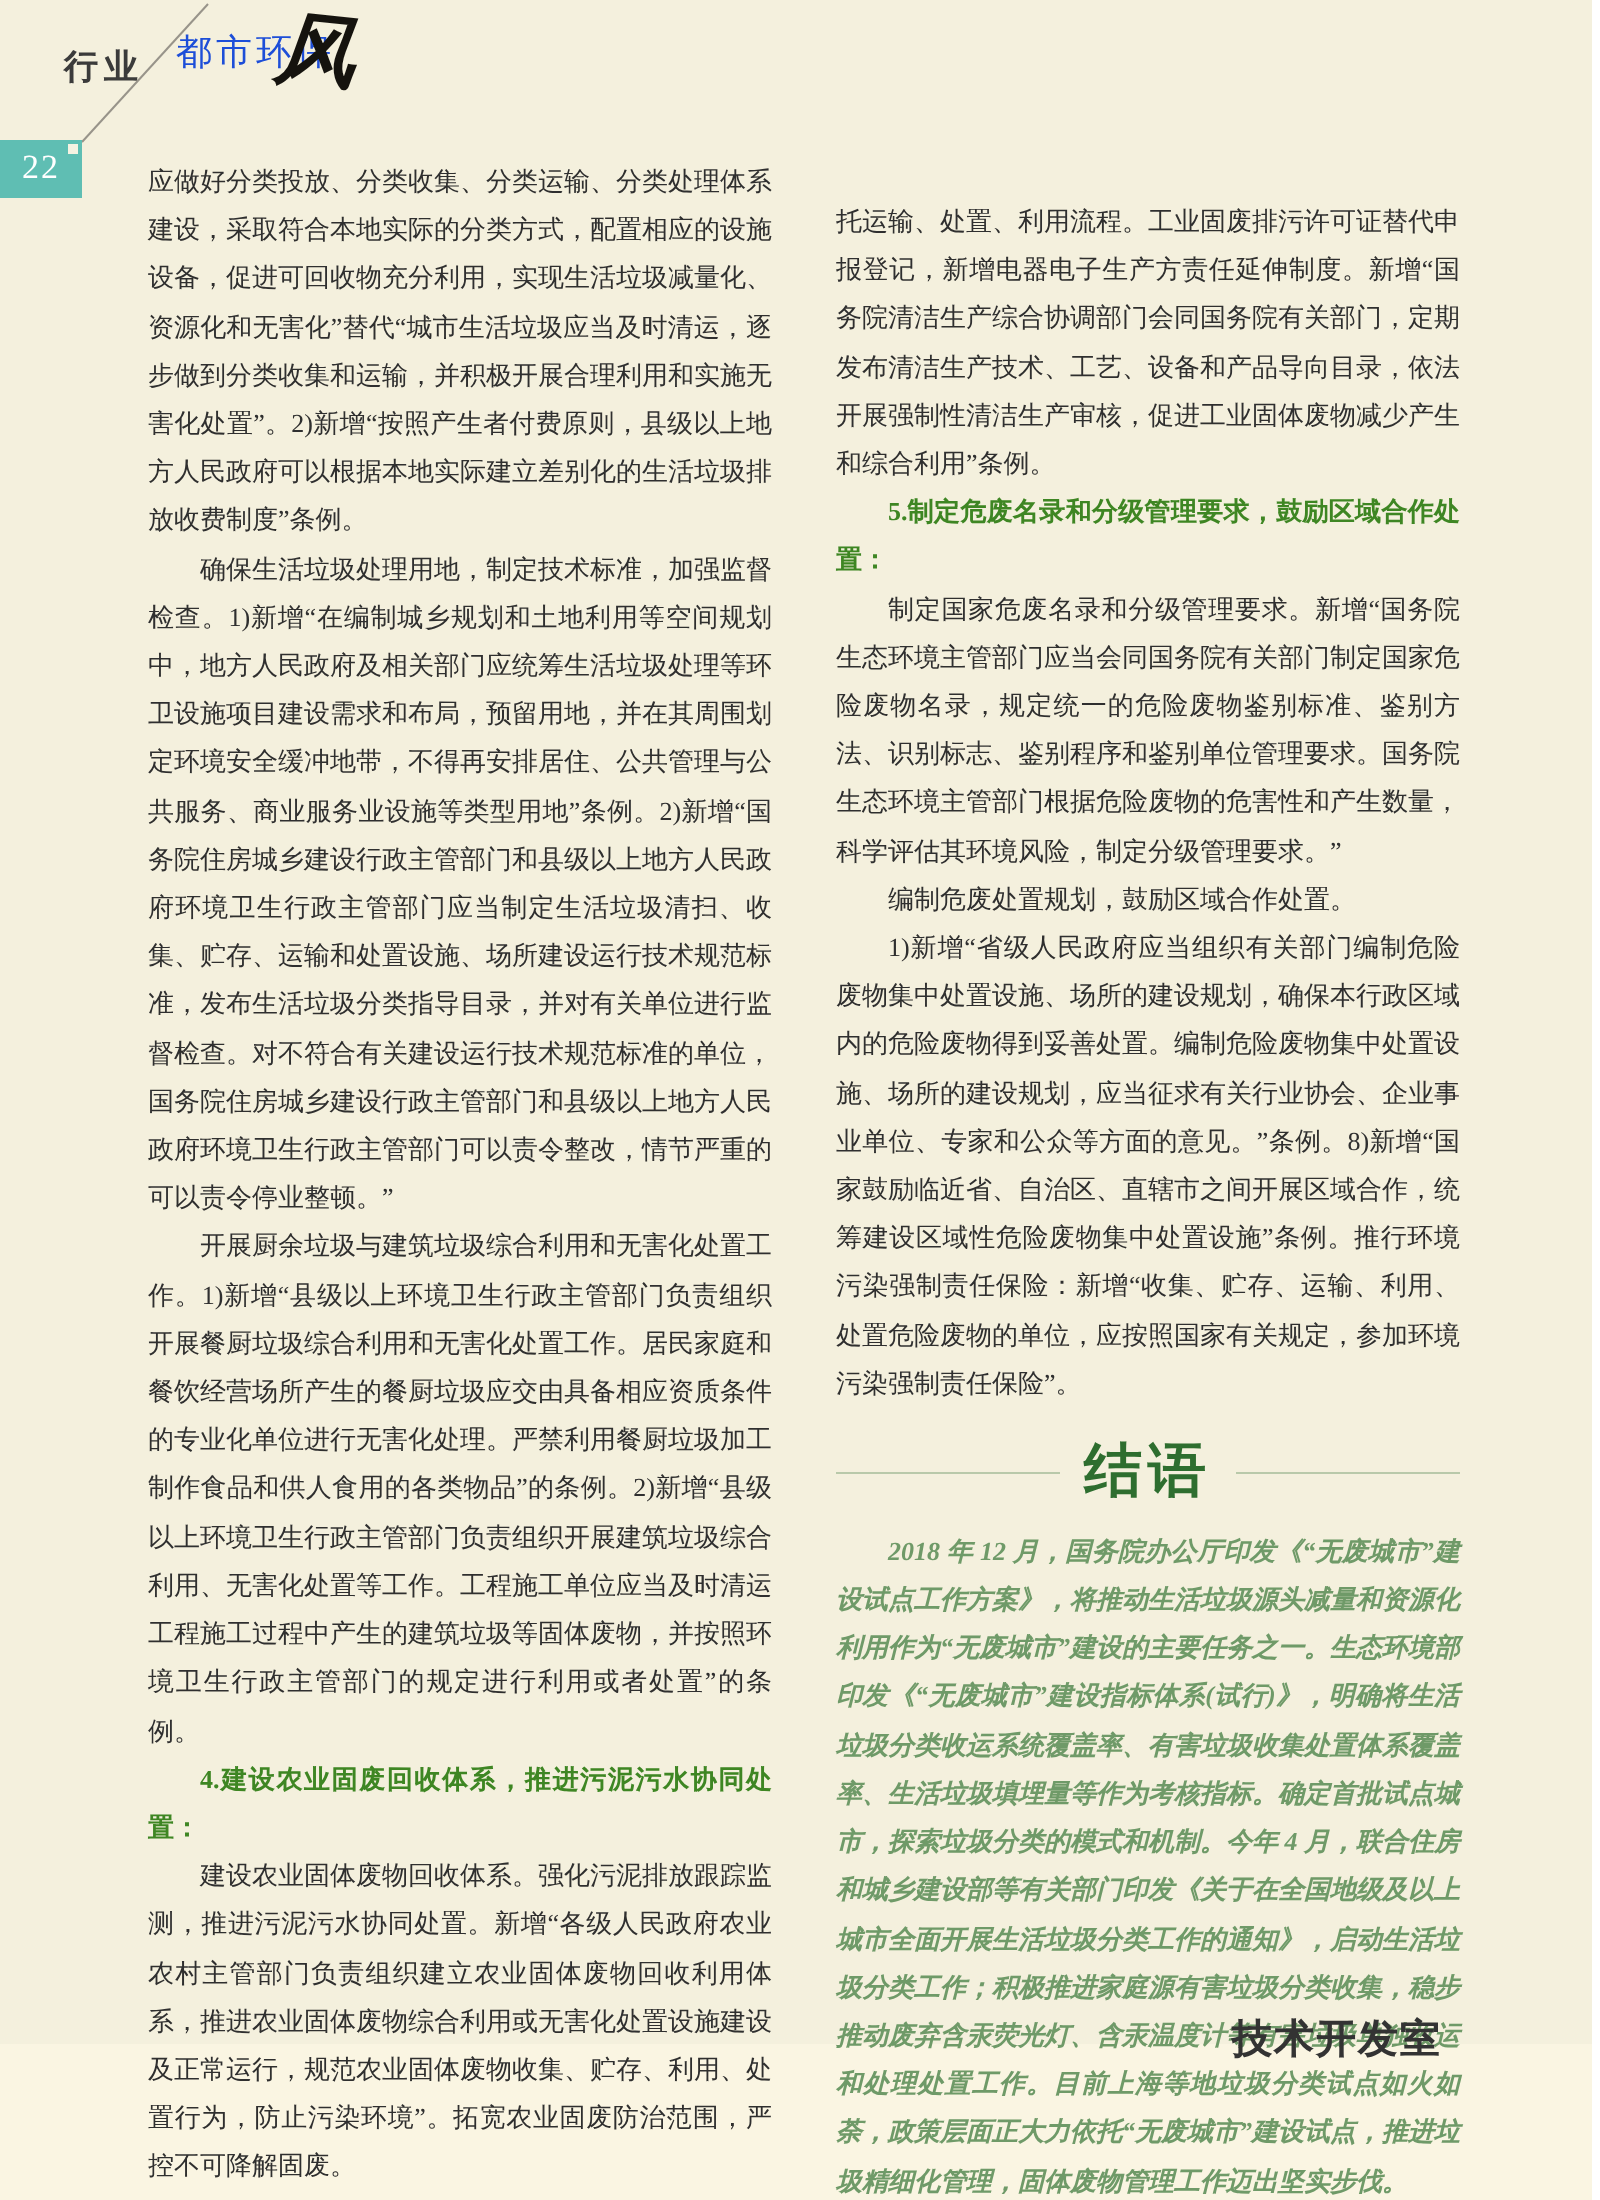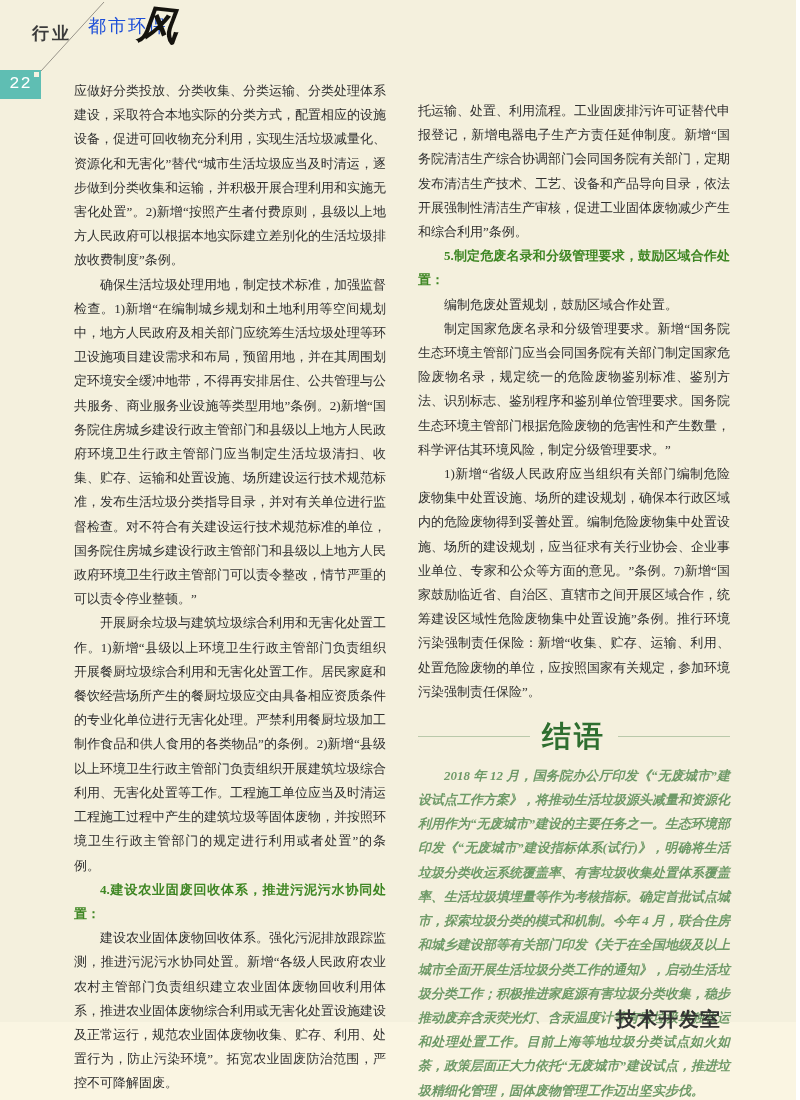--- a/index.html
+++ b/index.html
@@ -36,21 +36,21 @@
     line-height:1;
   }
   .page-number-box{
     position:absolute;top:70px;left:0;
     width:41px;height:29px;
     background:#5fbeb3;
   }
   .page-number{
     position:absolute;top:4px;left:0;width:100%;
     text-align:center;
-    font-family:Liberation Mono, monospace;
+    font-family:Liberation Serif, serif;
     font-size:17px;color:#ffffff;letter-spacing:1px;
   }
   .corner-square{
     position:absolute;top:2px;right:2px;
     width:5px;height:5px;background:#f6f2e2;
   }
   
   .col{
     position:absolute;top:79px;width:312px;
     font-size:13px;line-height:24.2px;color:#2f2f2f;
@@ -116,23 +116,23 @@
     <p class="indent">开展厨余垃圾与建筑垃圾综合利用和无害化处置工作。1)新增“县级以上环境卫生行政主管部门负责组织开展餐厨垃圾综合利用和无害化处置工作。居民家庭和餐饮经营场所产生的餐厨垃圾应交由具备相应资质条件的专业化单位进行无害化处理。严禁利用餐厨垃圾加工制作食品和供人食用的各类物品”的条例。2)新增“县级以上环境卫生行政主管部门负责组织开展建筑垃圾综合利用、无害化处置等工作。工程施工单位应当及时清运工程施工过程中产生的建筑垃圾等固体废物，并按照环境卫生行政主管部门的规定进行利用或者处置”的条例。</p>
     <p class="green-heading">4.建设农业固废回收体系，推进污泥污水协同处置：</p>
     <p class="indent">建设农业固体废物回收体系。强化污泥排放跟踪监测，推进污泥污水协同处置。新增“各级人民政府农业农村主管部门负责组织建立农业固体废物回收利用体系，推进农业固体废物综合利用或无害化处置设施建设及正常运行，规范农业固体废物收集、贮存、利用、处置行为，防止污染环境”。拓宽农业固废防治范围，严控不可降解固废。</p>
     <p class="green-heading">4.开展清洁生产审核，健全污染环境防治责任制度：</p>
 
   </div>
 
   <div class="col col-right">
     <p>托运输、处置、利用流程。工业固废排污许可证替代申报登记，新增电器电子生产方责任延伸制度。新增“国务院清洁生产综合协调部门会同国务院有关部门，定期发布清洁生产技术、工艺、设备和产品导向目录，依法开展强制性清洁生产审核，促进工业固体废物减少产生和综合利用”条例。</p>
     <p class="green-heading">5.制定危废名录和分级管理要求，鼓励区域合作处置：</p>
+    <p class="indent">制定国家危废名录和分级管理要求。新增“国务院生态环境主管部门应当会同国务院有关部门制定国家危险废物名录，规定统一的危险废物鉴别标准、鉴别方法、识别标志、鉴别程序和鉴别单位管理要求。国务院生态环境主管部门根据危险废物的危害性和产生数量，科学评估其环境风险，制定分级管理要求。”</p>
     <p class="indent">编制危废处置规划，鼓励区域合作处置。</p>
-    <p class="indent">制定国家危废名录和分级管理要求。新增“国务院生态环境主管部门应当会同国务院有关部门制定国家危险废物名录，规定统一的危险废物鉴别标准、鉴别方法、识别标志、鉴别程序和鉴别单位管理要求。国务院生态环境主管部门根据危险废物的危害性和产生数量，科学评估其环境风险，制定分级管理要求。”</p>
-    <p class="indent">1)新增“省级人民政府应当组织有关部门编制危险废物集中处置设施、场所的建设规划，确保本行政区域内的危险废物得到妥善处置。编制危险废物集中处置设施、场所的建设规划，应当征求有关行业协会、企业事业单位、专家和公众等方面的意见。”条例。7)新增“国家鼓励临近省、自治区、直辖市之间开展区域合作，统筹建设区域性危险废物集中处置设施”条例。推行环境污染强制责任保险：新增“收集、贮存、运输、利用、处置危险废物的单位，应按照国家有关规定，参加环境污染强制责任保险”。</p>
+    <p class="indent">1)新增“省级人民政府应当组织有关部门编制危险废物集中处置设施、场所的建设规划，确保本行政区域内的危险废物得到妥善处置。编制危险废物集中处置设施、场所的建设规划，应当征求有关行业协会、企业事业单位、专家和公众等方面的意见。”条例。8)新增“国家鼓励临近省、自治区、直辖市之间开展区域合作，统筹建设区域性危险废物集中处置设施”条例。推行环境污染强制责任保险：新增“收集、贮存、运输、利用、处置危险废物的单位，应按照国家有关规定，参加环境污染强制责任保险”。</p>
 
     <div class="conclusion-header">
       <span class="conclusion-rule"></span>
       <span class="conclusion-title">结语</span>
       <span class="conclusion-rule"></span>
     </div>
     <p class="conclusion-text indent">2018 年 12 月，国务院办公厅印发《“无废城市”建设试点工作方案》，将推动生活垃圾源头减量和资源化利用作为“无废城市”建设的主要任务之一。生态环境部印发《“无废城市”建设指标体系(试行)》，明确将生活垃圾分类收运系统覆盖率、有害垃圾收集处置体系覆盖率、生活垃圾填埋量等作为考核指标。确定首批试点城市，探索垃圾分类的模式和机制。今年 4 月，联合住房和城乡建设部等有关部门印发《关于在全国地级及以上城市全面开展生活垃圾分类工作的通知》，启动生活垃圾分类工作；积极推进家庭源有害垃圾分类收集，稳步推动废弃含汞荧光灯、含汞温度计等有害垃圾单独收运和处理处置工作。目前上海等地垃圾分类试点如火如荼，政策层面正大力依托“无废城市”建设试点，推进垃圾精细化管理，固体废物管理工作迈出坚实步伐。</p>
   </div>
 
   <div class="footer-dept">技术开发室</div>

